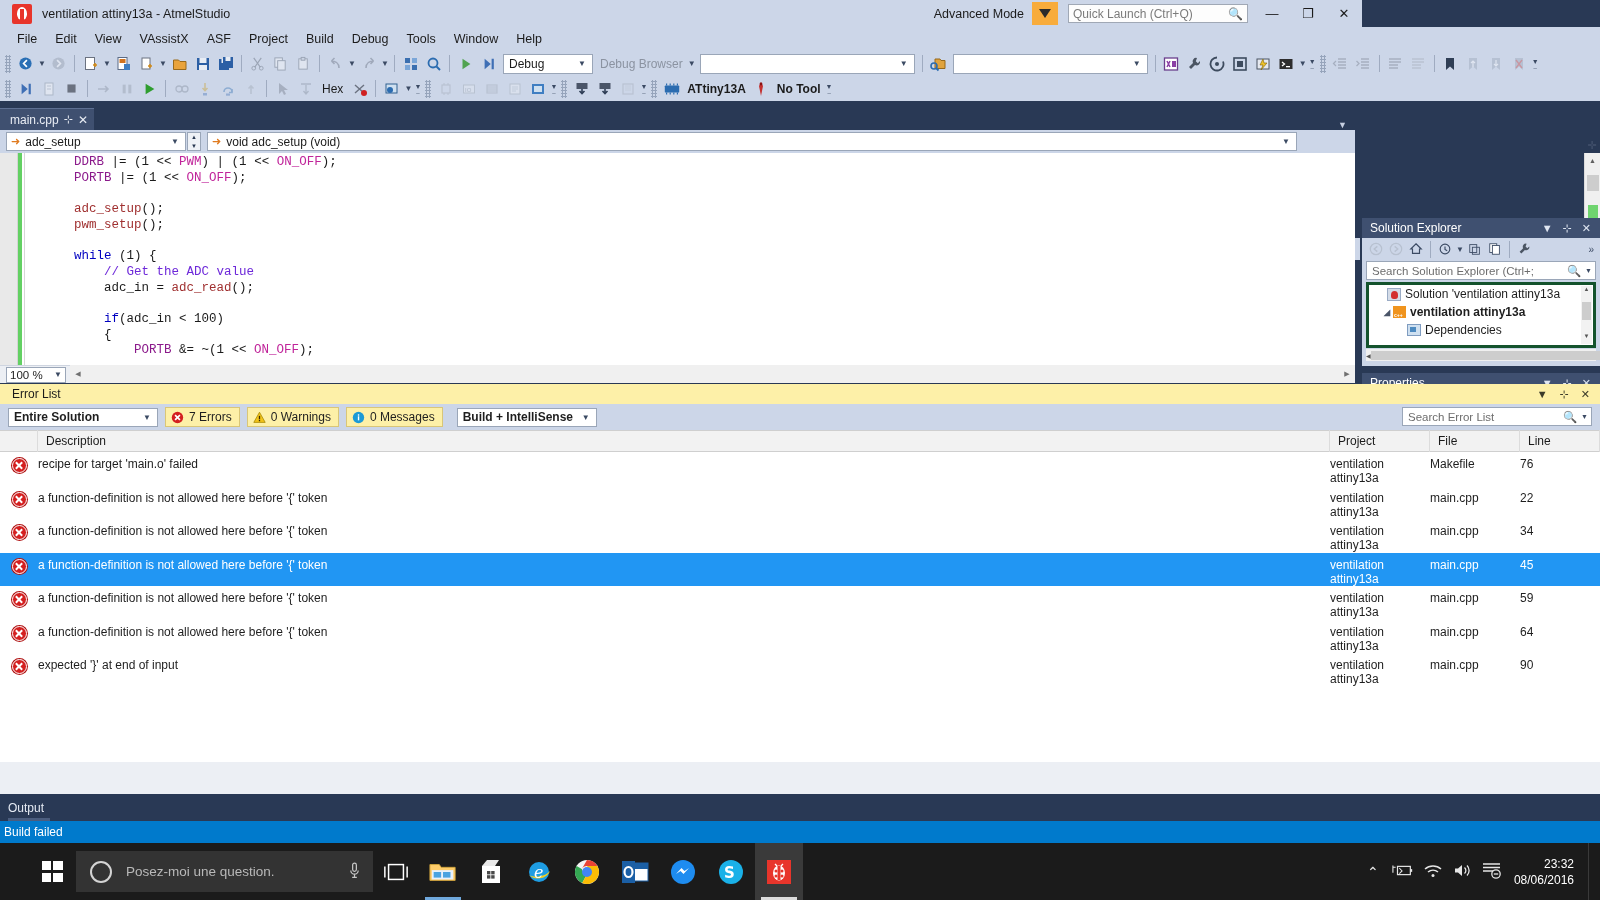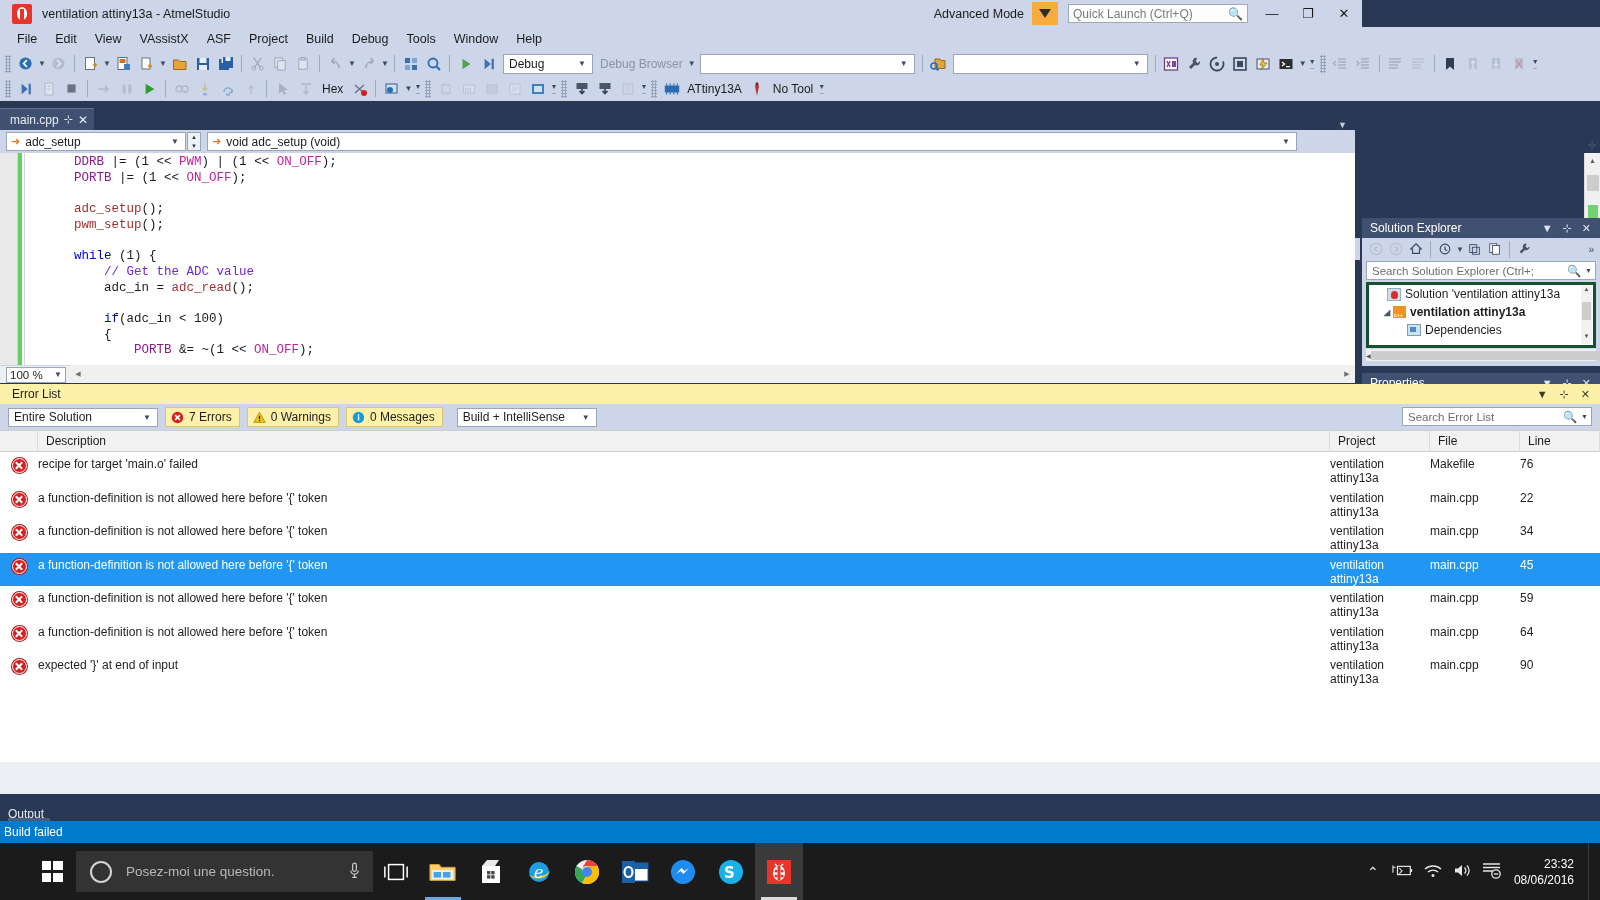--- a/index.html
+++ b/index.html
@@ -74,21 +74,21 @@
   .tbi.dis { opacity:.38; }
   .tbsep { width:1px; height:17px; background:#9fabc0; margin:0 4px; flex:none; }
   .tbarrow { width:10px; height:21px; display:flex; align-items:center; justify-content:center;
              color:#3b4a63; font-size:8px; flex:none; }
   .tbcombo {
     height:20px; background:#fff; border:1px solid #9aa6b8; display:flex; align-items:center;
     padding:0 2px 0 5px; font-size:12px; color:#1b1b1b; margin:0 3px; flex:none;
   }
   .tbcombo .cbx { margin-left:auto; padding:0 4px; font-size:8px; color:#3b4a63; }
   .tblabel { font-size:12px; color:#8b93a1; padding:0 4px; flex:none; }
-  .tblabel.on { color:#1b1b1b; }
+  .tblabel.on { color:#1b1b1b;font-weight:bold; }
   .tbend { width:9px; height:21px; display:flex; flex-direction:column; align-items:center;
            justify-content:center; color:#3b4a63; font-size:7px; line-height:4px; flex:none; }
   .hexlbl { font-size:12px; color:#1b1b1b; padding:0 5px; flex:none; }
 
   
   .mainrow { position:absolute; left:0; top:108px; width:1600px; height:272px; }
 
   .tabstrip {
     position:absolute; left:0; top:0; width:1355px; height:22px; background:#293955;
     display:flex; align-items:flex-end;
@@ -210,21 +210,21 @@
   .props-body { background:#fff; height:44px; margin:0; }
 
   
   .errpanel { position:absolute; left:0; top:384px; width:1600px; height:410px; background:#eceff4; }
   .err-title { height:20px; background:#fdf0a8; display:flex; align-items:center; padding:0 4px 0 12px;
                font-size:12px; color:#1b1b1b; }
   .err-title .spacer{ margin-left:auto; }
   .err-title .ic { padding:0 6px; font-size:11px; color:#3b3b2a; }
   .err-toolbar { height:26px; background:#ccd6e8; display:flex; align-items:center; padding-left:8px; }
   .ecombo { height:19px; background:#fff; border:1px solid #9aa6b8; display:flex; align-items:center;
-            padding:0 2px 0 5px; font-size:12px; }
+            padding:0 2px 0 5px; font-size:12px;font-weight:bold; }
   .ecombo .cbx { margin-left:auto; font-size:8px; color:#3b4a63; padding:0 4px; }
   .etog { height:20px; background:#fdf0a8; border:1px solid #d9c678; display:flex; align-items:center;
           padding:0 7px 0 5px; font-size:12px; margin-left:7px; }
   .etog .gl { margin-right:5px; display:flex; }
   .esearch { position:absolute; right:8px; top:23px; width:190px; height:19px; background:#fff;
              border:1px solid #9aa6b8; display:flex; align-items:center; padding:0 3px 0 5px;
              font-size:11.5px; color:#6d6d6d; }
   .esearch .mag { margin-left:auto; color:#3b4a63; }
 
   .ehead { height:22px; background:#f2f2f2; border-top:1px solid #cfcfcf; border-bottom:1px solid #cfcfcf;
@@ -241,21 +241,21 @@
   }
   .err-ico::before { transform:rotate(45deg); }
   .err-ico::after { transform:rotate(-45deg); }
   .erow .desc { flex:1; }
   .erow .proj { width:100px; }
   .erow .file { width:90px; }
   .erow .line { width:80px; }
 
   
   .outputbar { position:absolute; left:0; top:794px; width:1540px; height:27px; background:#293955;
-               color:#e6ebf4; font-size:12px; display:flex; align-items:flex-end; padding-left:8px; }
+               color:#e6ebf4; font-size:12px; display:flex; align-items:center; padding-left:8px; }
   .outputtab { position:absolute; left:8px; top:818px; width:42px; height:4px; background:#4b5d7e; }
   .statusbar { position:absolute; left:0; top:821px; width:1600px; height:22px; background:#007acc;
                color:#fff; font-size:12px; display:flex; align-items:center; padding-left:4px; }
 
   
   .taskbar { position:absolute; left:0; top:843px; width:1600px; height:57px;
              background:#1b1b1b; display:flex; align-items:center;padding-left:28px; }
   .tb-start { width:48px; height:57px; display:flex; align-items:center; justify-content:center; }
   .winlogo { width:21px; height:21px; display:grid; grid-template-columns:1fr 1fr;
              grid-template-rows:1fr 1fr; gap:2.5px; }

